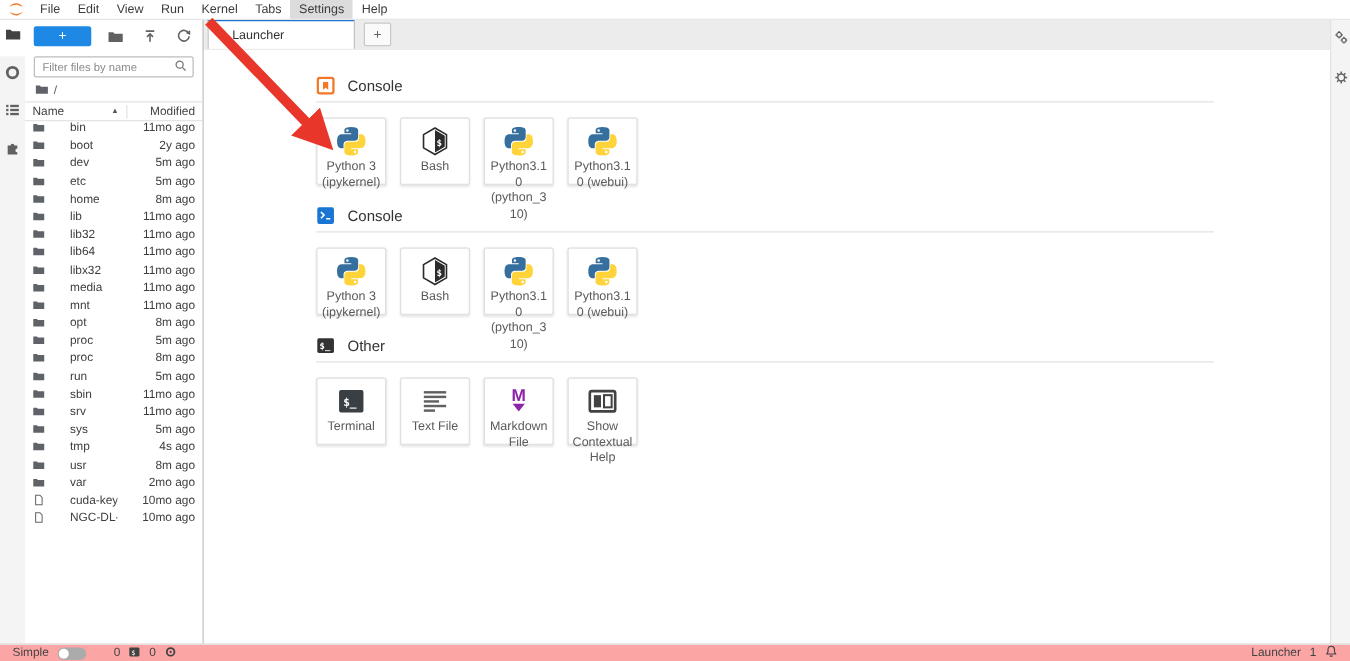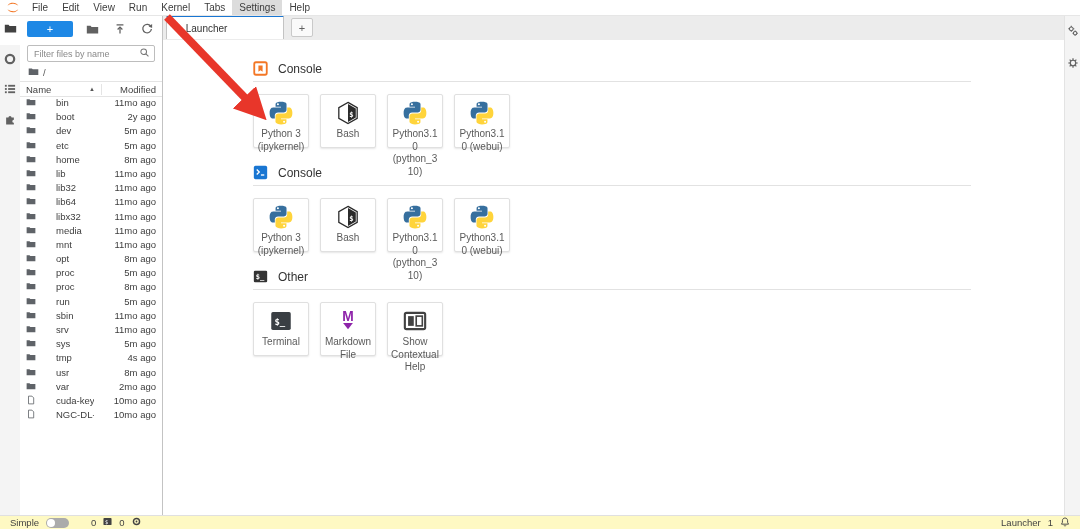--- a/index.html
+++ b/index.html
@@ -69,21 +69,21 @@
         justify-content:flex-start;padding-top:5px;box-sizing:border-box;}
   .card svg{width:26px;height:26px;flex:none;}
   .card-label{font-size:10px;line-height:1.25;color:#5a5a5a;text-align:center;margin-top:2px;
               padding:0 2px;word-break:break-word;}
 
   
   .right-strip{position:absolute;right:0;top:15px;width:16px;bottom:14px;background:#f4f4f4;
                border-left:1px solid #e3e3e3;display:flex;flex-direction:column;align-items:center;padding-top:8px;gap:14px;box-sizing:border-box;}
 
   
-  .statusbar{position:absolute;left:0;right:0;bottom:0;height:14px;background:#fef9c3;border-top:1px solid #e0e0e0;
+  .statusbar{position:absolute;left:0;right:0;bottom:0;height:14px;background:#fca5a5;border-top:1px solid #e0e0e0;
              display:flex;align-items:center;justify-content:space-between;font-size:9.5px;color:#424242;
              padding:0 10px;box-sizing:border-box;}
   .sb-left,.sb-right{display:flex;align-items:center;gap:7px;}
   .toggle{width:23px;height:10px;border-radius:5px;background:#ababab;position:relative;}
   .toggle-knob{position:absolute;left:1px;top:1px;width:8px;height:8px;border-radius:50%;background:#fff;}
   .sb-count{min-width:5px;text-align:center;}
 
   
   .arrow-overlay{position:absolute;left:0;top:0;width:1080px;height:529px;z-index:100;pointer-events:none;}
 </style>
@@ -450,20 +450,32 @@
         <div class="cards">
           <div class="card">
             <svg viewBox="0 0 32 32">
               <rect x="4" y="5" width="24" height="22" rx="2" fill="#3a3f44"></rect>
               <text x="8" y="20.5" font-size="11" font-weight="bold" fill="#fff" font-family="DejaVu Sans Mono, monospace">$_</text>
             </svg>
             <div class="card-label">Terminal</div>
           </div>
           <div class="card">
             <svg viewBox="0 0 32 32">
+              <g fill="#616161">
+                <rect x="5" y="6" width="22" height="2.4"></rect>
+                <rect x="5" y="10.5" width="22" height="2.4"></rect>
+                <rect x="5" y="15" width="15" height="2.4"></rect>
+                <rect x="5" y="19.5" width="22" height="2.4"></rect>
+                <rect x="5" y="24" width="11" height="2.4"></rect>
+              </g>
+            </svg>
+            <div class="card-label">Text File</div>
+          </div>
+          <div class="card">
+            <svg viewBox="0 0 32 32">
               <text x="16" y="16" font-size="17" font-weight="bold" fill="#8e24aa" text-anchor="middle" font-family="Liberation Sans, sans-serif">M</text>
               <polygon points="10,18.5 22,18.5 16,26" fill="#8e24aa"></polygon>
             </svg>
             <div class="card-label">Markdown File</div>
           </div>
           <div class="card">
             <svg viewBox="0 0 32 32">
               <rect x="3.5" y="6" width="25" height="20" rx="2" fill="none" stroke="#424242" stroke-width="2.6"></rect>
               <rect x="7.5" y="10" width="7" height="12" fill="#424242"></rect>
               <rect x="17.5" y="10" width="7.5" height="12" fill="none" stroke="#424242" stroke-width="2"></rect>

